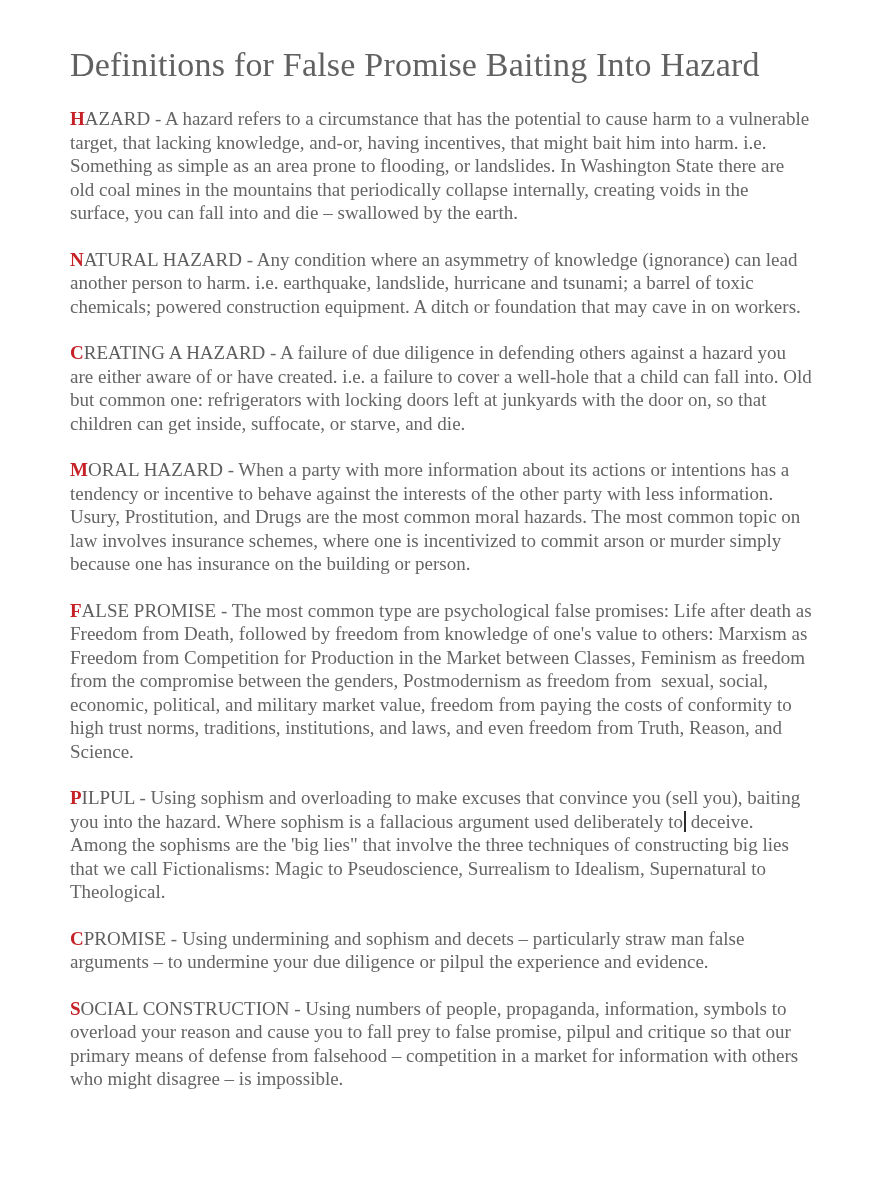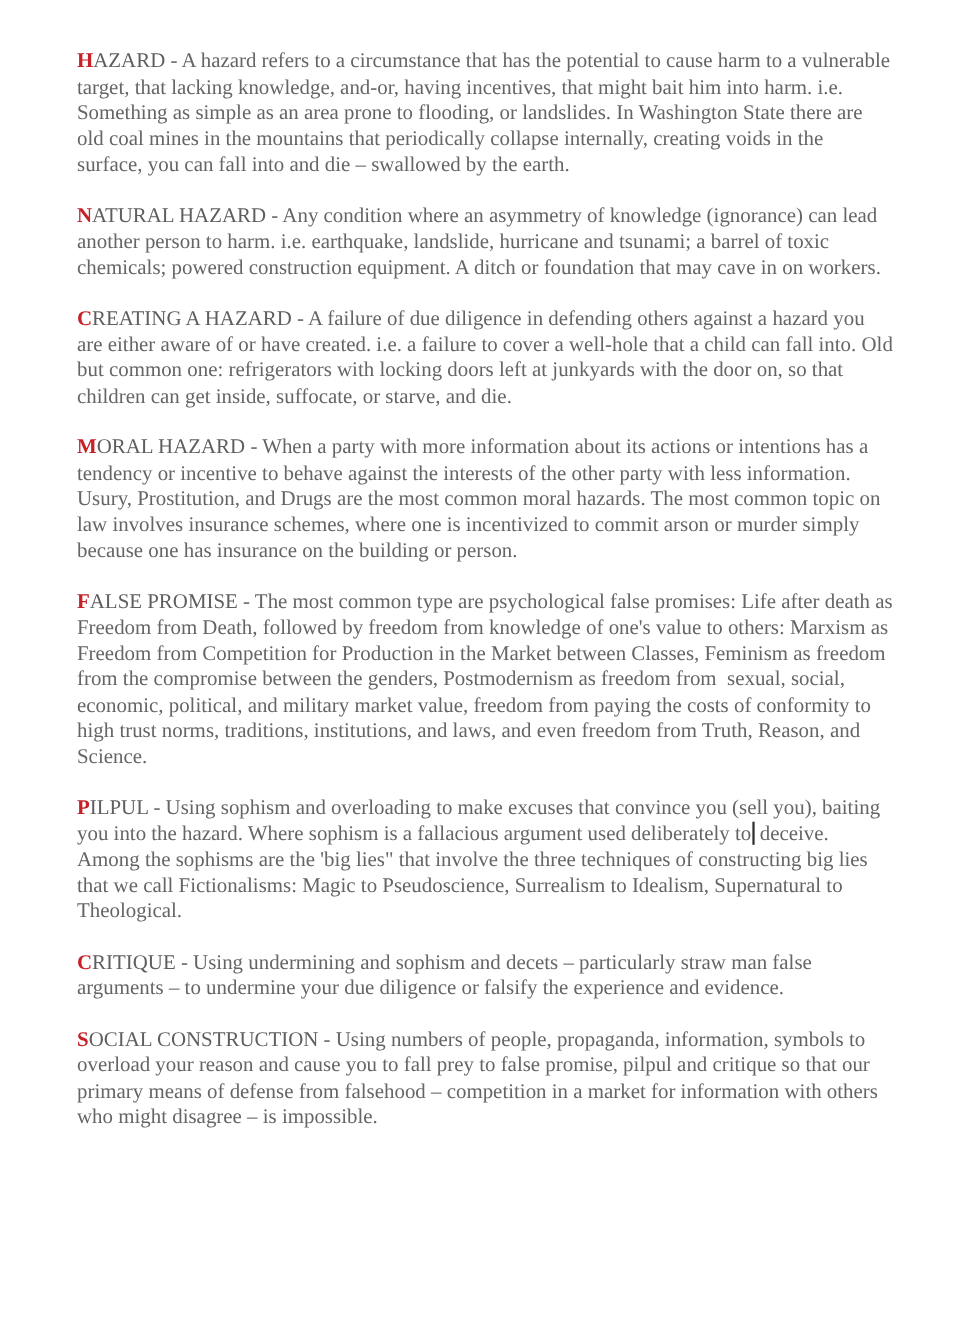--- a/index.html
+++ b/index.html
@@ -61,23 +61,24 @@
     height: 21px;
     margin-left: 1px;
     background: var(--caret);
     vertical-align: -4px;
   }
 </style>
 </head>
 <body>
 
 <div class="page">
+  <h1 class="title">Definitions for False Promise Baiting Into Hazard</h1>
   <div class="definitions" id="definitions">
       <p class="def"><span class="initial">H</span><span class="term">AZARD</span><span class="sep"> - </span><span class="body"><span>A hazard refers to a circumstance that has the potential to cause harm to a vulnerable target, that lacking knowledge, and-or, having incentives, that might bait him into harm. i.e. Something as simple as an area prone to flooding, or landslides. In Washington State there are old coal mines in the mountains that periodically collapse internally, creating voids in the surface, you can fall into and die – swallowed by the earth.</span></span></p>
       <p class="def"><span class="initial">N</span><span class="term">ATURAL HAZARD</span><span class="sep"> - </span><span class="body"><span>Any condition where an asymmetry of knowledge (ignorance) can lead another person to harm. i.e. earthquake, landslide, hurricane and tsunami; a barrel of toxic chemicals; powered construction equipment. A ditch or foundation that may cave in on workers.</span></span></p>
       <p class="def"><span class="initial">C</span><span class="term">REATING A HAZARD</span><span class="sep"> - </span><span class="body"><span>A failure of due diligence in defending others against a hazard you are either aware of or have created. i.e. a failure to cover a well-hole that a child can fall into. Old but common one: refrigerators with locking doors left at junkyards with the door on, so that children can get inside, suffocate, or starve, and die.</span></span></p>
       <p class="def"><span class="initial">M</span><span class="term">ORAL HAZARD</span><span class="sep"> - </span><span class="body"><span>When a party with more information about its actions or intentions has a tendency or incentive to behave against the interests of the other party with less information.  Usury, Prostitution, and Drugs are the most common moral hazards. The most common topic on law involves insurance schemes, where one is incentivized to commit arson or murder simply because one has insurance on the building or person.</span></span></p>
       <p class="def"><span class="initial">F</span><span class="term">ALSE PROMISE</span><span class="sep"> - </span><span class="body"><span>The most common type are psychological false promises: Life after death as Freedom from Death, followed by freedom from knowledge of one's value to others: Marxism as Freedom from Competition for Production in the Market between Classes, Feminism as freedom from the compromise between the genders, Postmodernism as freedom from  sexual, social, economic, political, and military market value, freedom from paying the costs of conformity to high trust norms, traditions, institutions, and laws, and even freedom from Truth, Reason, and Science.</span></span></p>
       <p class="def"><span class="initial">P</span><span class="term">ILPUL</span><span class="sep"> - </span><span class="body"><span>Using sophism and overloading to make excuses that convince you (sell you), baiting you into the hazard. Where sophism is a fallacious argument used deliberately to</span><span class="caret"></span><span> deceive. Among the sophisms are the 'big lies" that involve the three techniques of constructing big lies that we call Fictionalisms: Magic to Pseudoscience, Surrealism to Idealism, Supernatural to Theological.</span></span></p>
-      <p class="def"><span class="initial">C</span><span class="term">RITIQUE</span><span class="sep"> - </span><span class="body"><span>Using undermining and sophism and decets – particularly straw man false arguments – to undermine your due diligence or falsify the experience and evidence.</span></span></p>
+      <p class="def"><span class="initial">C</span><span class="term">PROMISE</span><span class="sep"> - </span><span class="body"><span>Using undermining and sophism and decets – particularly straw man false arguments – to undermine your due diligence or pilpul the experience and evidence.</span></span></p>
       <p class="def"><span class="initial">S</span><span class="term">OCIAL CONSTRUCTION</span><span class="sep"> - </span><span class="body"><span>Using numbers of people, propaganda, information, symbols to overload your reason and cause you to fall prey to false promise, pilpul and critique so that our primary means of defense from falsehood – competition in a market for information with others who might disagree – is impossible.</span></span></p>
     </div>
 </div>
 
 </body></html>

